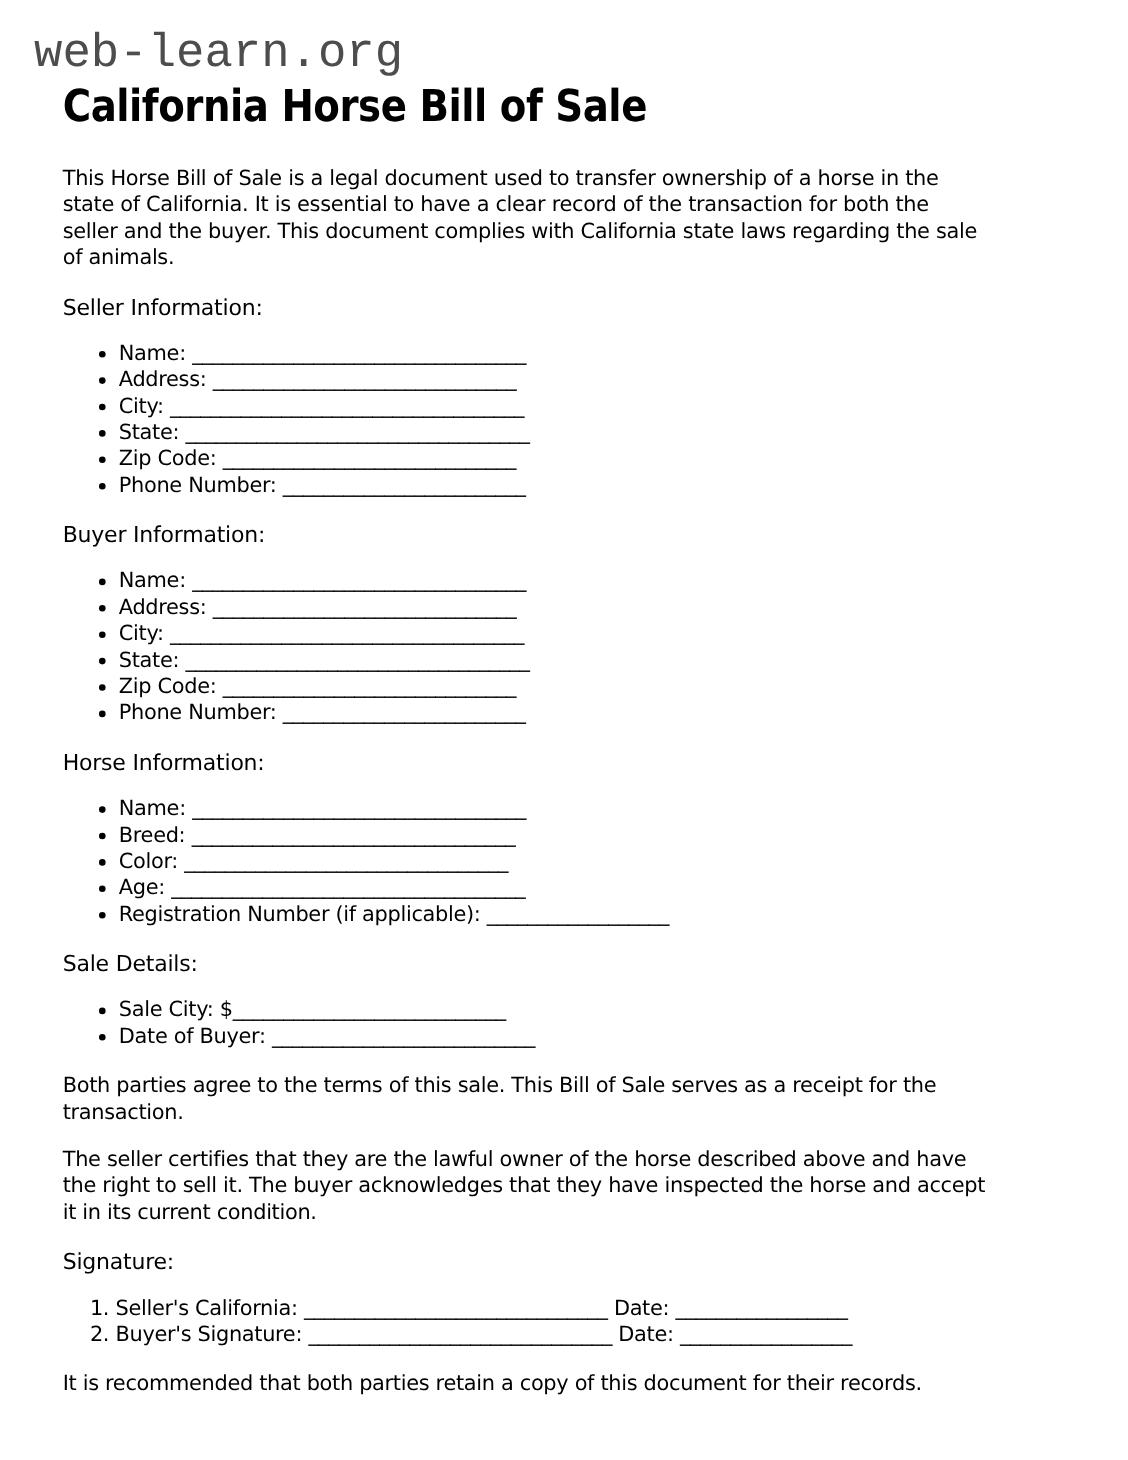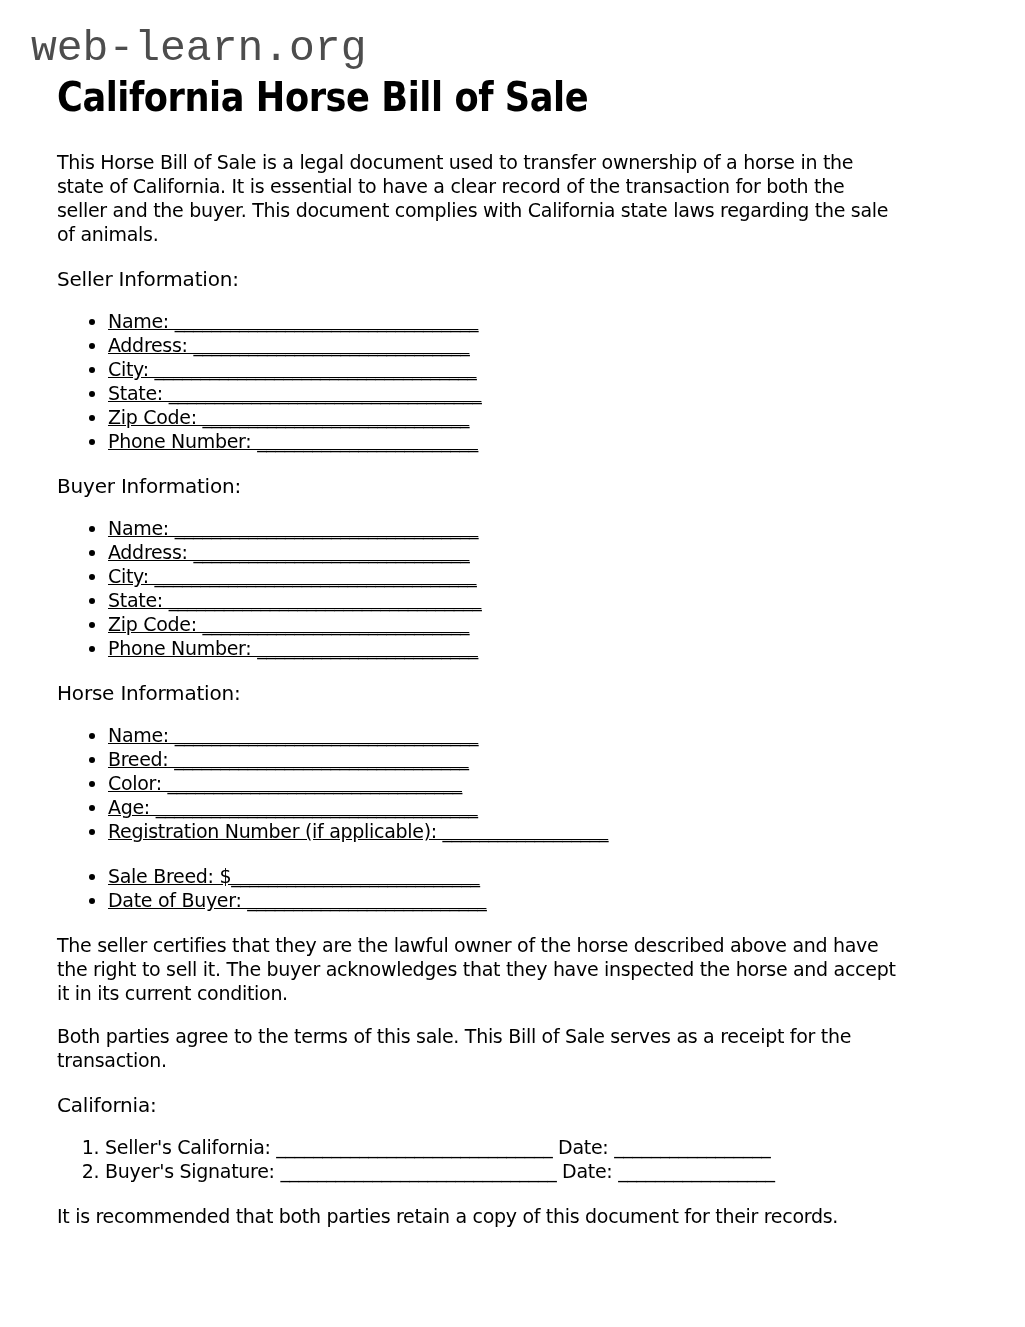--- a/index.html
+++ b/index.html
@@ -48,21 +48,21 @@
     font-weight: normal;
     letter-spacing: -0.2px;
     margin: 21px 0 18px 0;
   }
   ul, ol {
     font-size: 19px;
     line-height: 24px;
     letter-spacing: -0.3px;
     margin: 18px 0 21px 0;
   }
-  ul { padding-left: 51px; list-style: disc; text-decoration: underline; }
+  ul { padding-left: 51px; list-style: disc; }
   ol { padding-left: 48px; list-style: decimal; }
   li { margin: 0; padding: 0; }
 </style>
 </head>
 <body>
 
 <div class="page">
 
   <div class="site">web-learn.org</div>
 
@@ -95,33 +95,34 @@
 
   <h2>Horse Information:</h2>
   <ul>
       <li>Name: _________________________________</li>
       <li>Breed: ________________________________</li>
       <li>Color: ________________________________</li>
       <li>Age: ___________________________________</li>
       <li>Registration Number (if applicable): __________________</li>
     </ul>
 
+  <h2>Sale Details:</h2>
   <ul>
-      <li>Sale Breed: $___________________________</li>
+      <li>Sale City: $___________________________</li>
       <li>Date of Buyer: __________________________</li>
     </ul>
+
+  <p class="para">Both parties agree to the terms of this sale. This Bill of Sale serves as a receipt for the
+transaction.</p>
 
   <p class="para">The seller certifies that they are the lawful owner of the horse described above and have
 the right to sell it. The buyer acknowledges that they have inspected the horse and accept
 it in its current condition.</p>
 
-  <p class="para">Both parties agree to the terms of this sale. This Bill of Sale serves as a receipt for the
-transaction.</p>
-
-  <h2>California:</h2>
+  <h2>Signature:</h2>
   <ol>
       <li>Seller's California: ______________________________ Date: _________________</li>
       <li>Buyer's Signature: ______________________________ Date: _________________</li>
     </ol>
 
   <p class="para">It is recommended that both parties retain a copy of this document for their records.</p>
 
 </div>
 
 </body></html>

